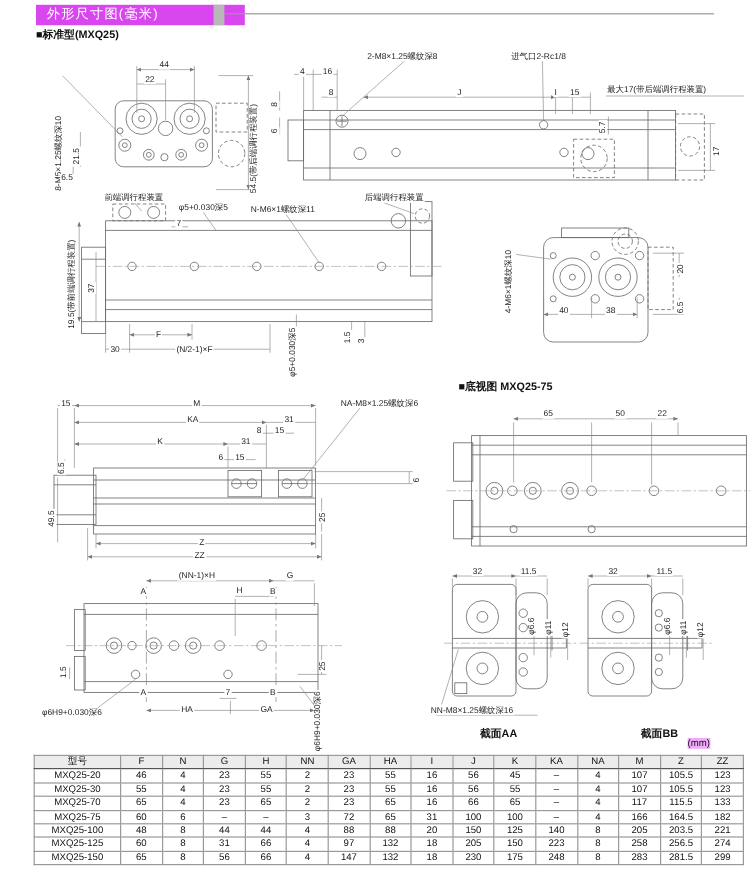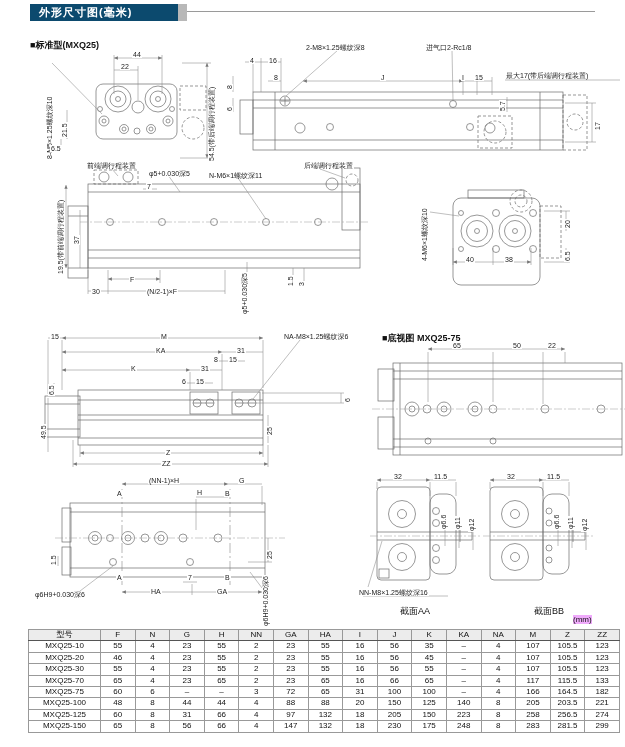--- a/index.html
+++ b/index.html
@@ -1,24 +1,24 @@
 <!DOCTYPE html>
 <html><head>
 <meta charset="utf-8">
 <style>
   html,body{margin:0;padding:0;background:#fff;}
   .page{position:relative;width:625px;height:747px;background:#fff;overflow:hidden;
         font-family:"Liberation Sans","DejaVu Sans",sans-serif;color:#222;}
-  .hdr-bar{position:absolute;left:30px;top:4px;width:156px;height:17px;background:#0c4a6e;
-           color:#fff;font-size:11px;font-weight:bold;line-height:17px;padding-left:9px;
+  .hdr-bar{position:absolute;left:30px;top:4px;width:174px;height:17px;background:#d946ef;
+           color:#fff;font-size:11px;font-weight:normal;line-height:17px;padding-left:9px;
            box-sizing:border-box;letter-spacing:1px;}
   .hdr-band{position:absolute;left:178px;top:4px;width:9px;height:17px;background:#b8b8b8;}
   .hdr-rule{position:absolute;left:187px;top:11px;width:408px;height:1px;background:#9a9a9a;}
-  .subhdr{position:absolute;font-size:9px;font-weight:bold;color:#111;white-space:nowrap;margin-top:16px;}
-  .cap{position:absolute;font-size:9px;font-weight:normal;color:#111;white-space:nowrap;}
+  .subhdr{position:absolute;font-size:9px;font-weight:bold;color:#111;white-space:nowrap;}
+  .cap{position:absolute;font-size:9px;font-weight:bold;color:#111;white-space:nowrap;}
   .ann{position:absolute;font-size:7px;line-height:1;color:#222;white-space:nowrap;background:#fff;padding:0 1px;}
   .rot{transform:rotate(-90deg);transform-origin:0 0;}
   .mm{position:absolute;left:573px;top:615px;font-size:8px;color:#111;background:#f0abfc;}
   svg.draw{position:absolute;left:0;top:0;}
   table.dims{position:absolute;left:28px;top:629px;width:592px;border-collapse:collapse;
              table-layout:fixed;font-size:8px;color:#111;border:1.4px solid #555;}
   table.dims th,table.dims td{border:0.8px solid #999;text-align:center;padding:0;
              height:10.4px;line-height:10.4px;overflow:hidden;font-weight:normal;}
   table.dims th{background:#ececec;border-bottom:1.4px solid #555;}
   table.dims tr.sep td{border-top:1.6px solid #555;}
@@ -486,38 +486,20 @@
           <th>K</th>
           <th>KA</th>
           <th>NA</th>
           <th>M</th>
           <th>Z</th>
           <th>ZZ</th>
         </tr>
     </thead>
     <tbody>
         <tr>
-          <td>MXQ25-10</td>
-          <td>55</td>
-          <td>4</td>
-          <td>23</td>
-          <td>55</td>
-          <td>2</td>
-          <td>23</td>
-          <td>55</td>
-          <td>16</td>
-          <td>56</td>
-          <td>35</td>
-          <td>–</td>
-          <td>4</td>
-          <td>107</td>
-          <td>105.5</td>
-          <td>123</td>
-        </tr>
-        <tr>
           <td>MXQ25-20</td>
           <td>46</td>
           <td>4</td>
           <td>23</td>
           <td>55</td>
           <td>2</td>
           <td>23</td>
           <td>55</td>
           <td>16</td>
           <td>56</td>

